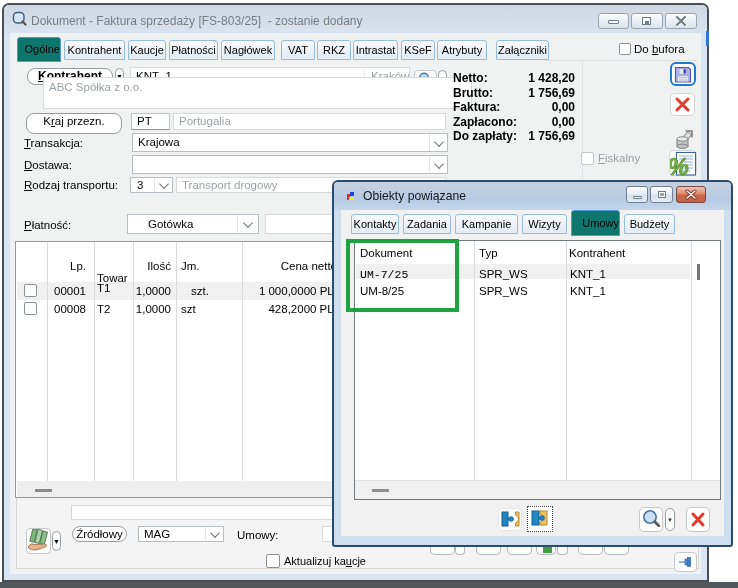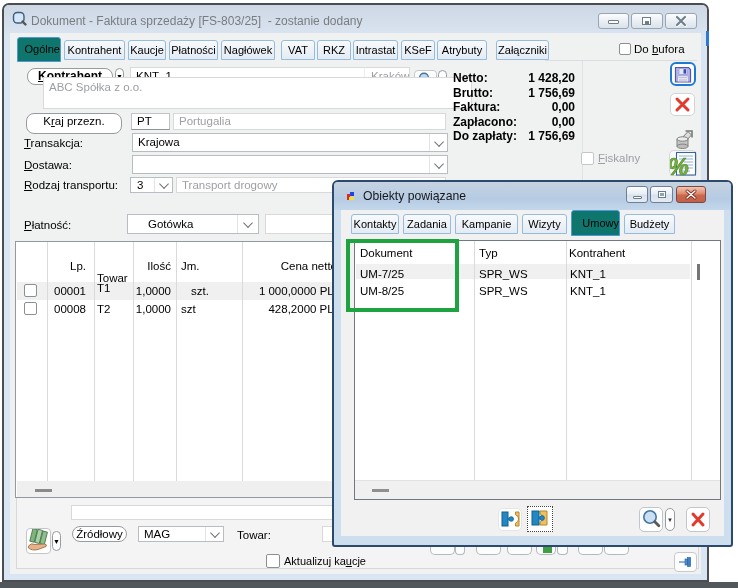--- a/index.html
+++ b/index.html
@@ -216,21 +216,21 @@
    <rect x="14.4" y="1" width="4.6" height="13" fill="#8bbf8b" stroke="#456f45" stroke-width="0.8"></rect>
   </g>
   <path d="M1.5 17 Q4 13.5 8 15.5 L17.5 15 Q20.5 15.5 19 17.5 L11 20.5 Q5 22 1.5 19 Z" fill="#e7b289" stroke="#9c7249" stroke-width="0.9"></path>
  </svg>
 </div>
 <div class="oval" style="left:52px;top:531px;width:9px;height:20px;"><span style="font-size:7px;line-height:19px;">▼</span></div>
 <div class="rbtn" style="left:72px;top:526px;width:55px;height:16px;line-height:14px;">Źródłowy</div>
 <div class="combo" style="left:138px;top:526px;width:86px;height:16px;line-height:14px;"><span style="padding-left:5px;margin-top:43px;">MAG</span><div class="car">
       <div class="chev"></div>
     </div></div>
-<div class="lbl" style="left:237px;top:529px;">Towar:</div>
+<div class="lbl" style="left:237px;top:529px;">Umowy:</div>
 <div class="fld" style="left:322px;top:526px;width:40px;height:16px;"></div>
 
 <div class="cb" style="left:266px;top:554px;width:14px;height:14px;"></div>
 <div class="lbl" style="left:284px;top:555px;font-size:11px;">Aktualizuj ka<u>u</u>cje</div>
 
 <div class="abs" style="left:430px;top:547px;width:23px;height:7px;border:1px solid #b5b8bc;border-top:0;border-radius:0 0 5px 5px;background:#fbfcfc;"></div>
 <div class="abs" style="left:455px;top:547px;width:8px;height:7px;border:1px solid #b5b8bc;border-top:0;border-radius:0 0 4px 4px;background:#fbfcfc;"></div>
 <div class="abs" style="left:476px;top:547px;width:23px;height:7px;border:1px solid #b5b8bc;border-top:0;border-radius:0 0 5px 5px;background:#fbfcfc;"></div>
 <div class="abs" style="left:507px;top:547px;width:23px;height:7px;border:1px solid #b5b8bc;border-top:0;border-radius:0 0 5px 5px;background:#fbfcfc;"></div>
 <div class="abs" style="left:536px;top:547px;width:18px;height:7px;border:1px solid #b5b8bc;border-top:0;border-radius:0 0 5px 5px;background:#fbfcfc;"></div>
@@ -281,21 +281,21 @@
 <div class="tab" style="left:624px;top:214px;width:51px;z-index:11;">Budżety</div>
 
 <div class="abs" style="left:354px;top:240px;width:367px;height:260px;z-index:11;border:1px solid #73787e;background:#fff;box-sizing:border-box;overflow:hidden;">
  <div class="abs" style="left:1px;top:23px;width:334px;height:15px;background:#f0f0f0;"></div>
  <div class="gline" style="left:119px;top:0;height:239px;"></div>
  <div class="gline" style="left:211px;top:0;height:239px;"></div>
  <div class="gline" style="left:336px;top:0;height:239px;"></div>
  <div class="lbl" style="left:5px;top:6px;">Dokument</div>
  <div class="lbl" style="left:124px;top:6px;">Typ</div>
  <div class="lbl" style="left:214px;top:6px;">Kontrahent</div>
- <div class="lbl" style="left:5px;top:27px;">UM-7/25</div>
+ <div class="lbl" style="left:5px;top:27px;font-family:Liberation Mono, monospace;">UM-7/25</div>
  <div class="lbl" style="left:124px;top:27px;">SPR_WS</div>
  <div class="lbl" style="left:215px;top:27px;">KNT_1</div>
  <div class="lbl" style="left:5px;top:44px;">UM-8/25</div>
  <div class="lbl" style="left:124px;top:44px;">SPR_WS</div>
  <div class="lbl" style="left:215px;top:44px;">KNT_1</div>
  <div class="abs" style="left:342px;top:23px;width:3px;height:16px;background:#757575;"></div>
  <div class="abs" style="left:0px;top:239px;width:365px;height:19px;background:#f0f0f0;border-top:1px solid #e2e2e2;"></div>
  <div class="abs" style="left:17px;top:248px;width:17px;height:3px;background:#8f8f8f;"></div>
 </div>
 

